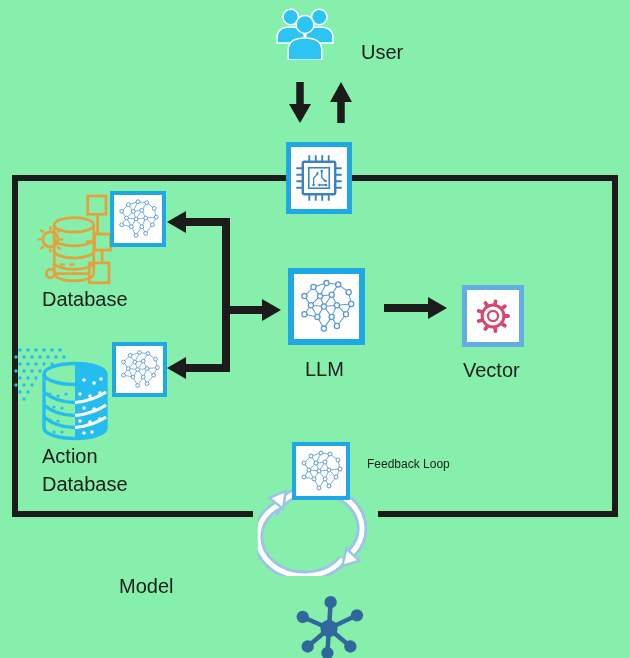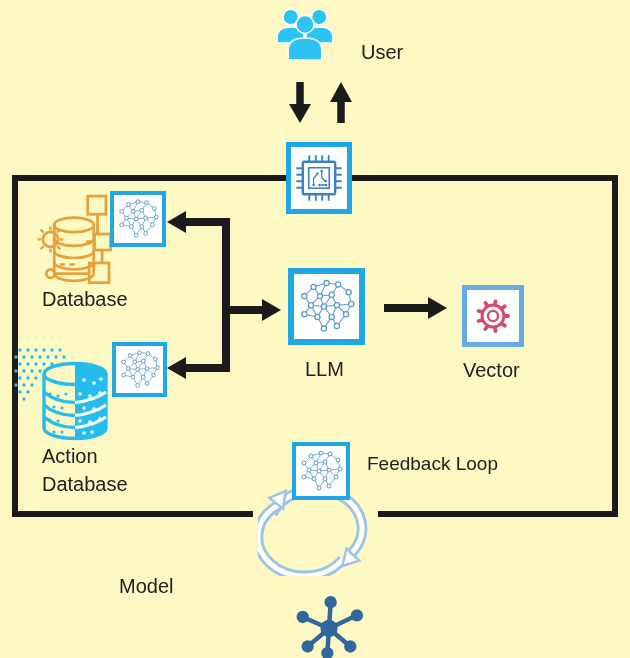--- a/index.html
+++ b/index.html
@@ -1,17 +1,17 @@
 <!DOCTYPE html>
 <html><head>
 <meta charset="utf-8">
 <style>
   html,body{margin:0;padding:0;background:#fff;}
   .canvas{
-    position:relative;width:630px;height:658px;background:#fef9c3;overflow:hidden;
+    position:relative;width:630px;height:658px;background:#86efac;overflow:hidden;
     font-family:"Liberation Sans", sans-serif;color:#212121;
   }
   .abs{position:absolute;}
   .label{font-size:20px;line-height:24px;color:#212121;white-space:nowrap;z-index:5;}
   
   .frame{background:#1b1b1b;z-index:1;}
   
   .iconbox{background:#fff;z-index:3;display:flex;align-items:center;justify-content:center;box-sizing:border-box;}
   .cyan-border{border:4px solid #1fa7e6;}
   .neural-svg{color:#5b9bd5;width:100%;height:100%;}
@@ -282,20 +282,20 @@
   <div class="abs label" style="left:463px;top:358px;">Vector</div>
 
   <svg class="abs cycle-layer" style="left:256px;top:479px;" width="120" height="97" viewBox="0 0 120 100">
       <use href="#sym-cycle"></use>
     </svg>
   <div class="abs iconbox cyan-border" style="left:292px;top:442px;width:58px;height:58px;">
     <svg class="neural-svg" viewBox="0 0 100 100">
         <use href="#sym-neural"></use>
       </svg>
   </div>
-  <div class="abs label" style="left:367px;top:452px;font-size:19px;">Feedback Loop</div>
+  <div class="abs label" style="left:367px;top:452px;font-size:12px;">Feedback Loop</div>
 
   <div class="abs label" style="left:119px;top:574px;">Model</div>
   <svg class="abs" style="left:288px;top:594px;color:#30689d;z-index:3;" width="82" height="64" viewBox="0 0 88 78">
       <use href="#sym-molecule"></use>
     </svg>
 
 </div>
 
 </body></html>

